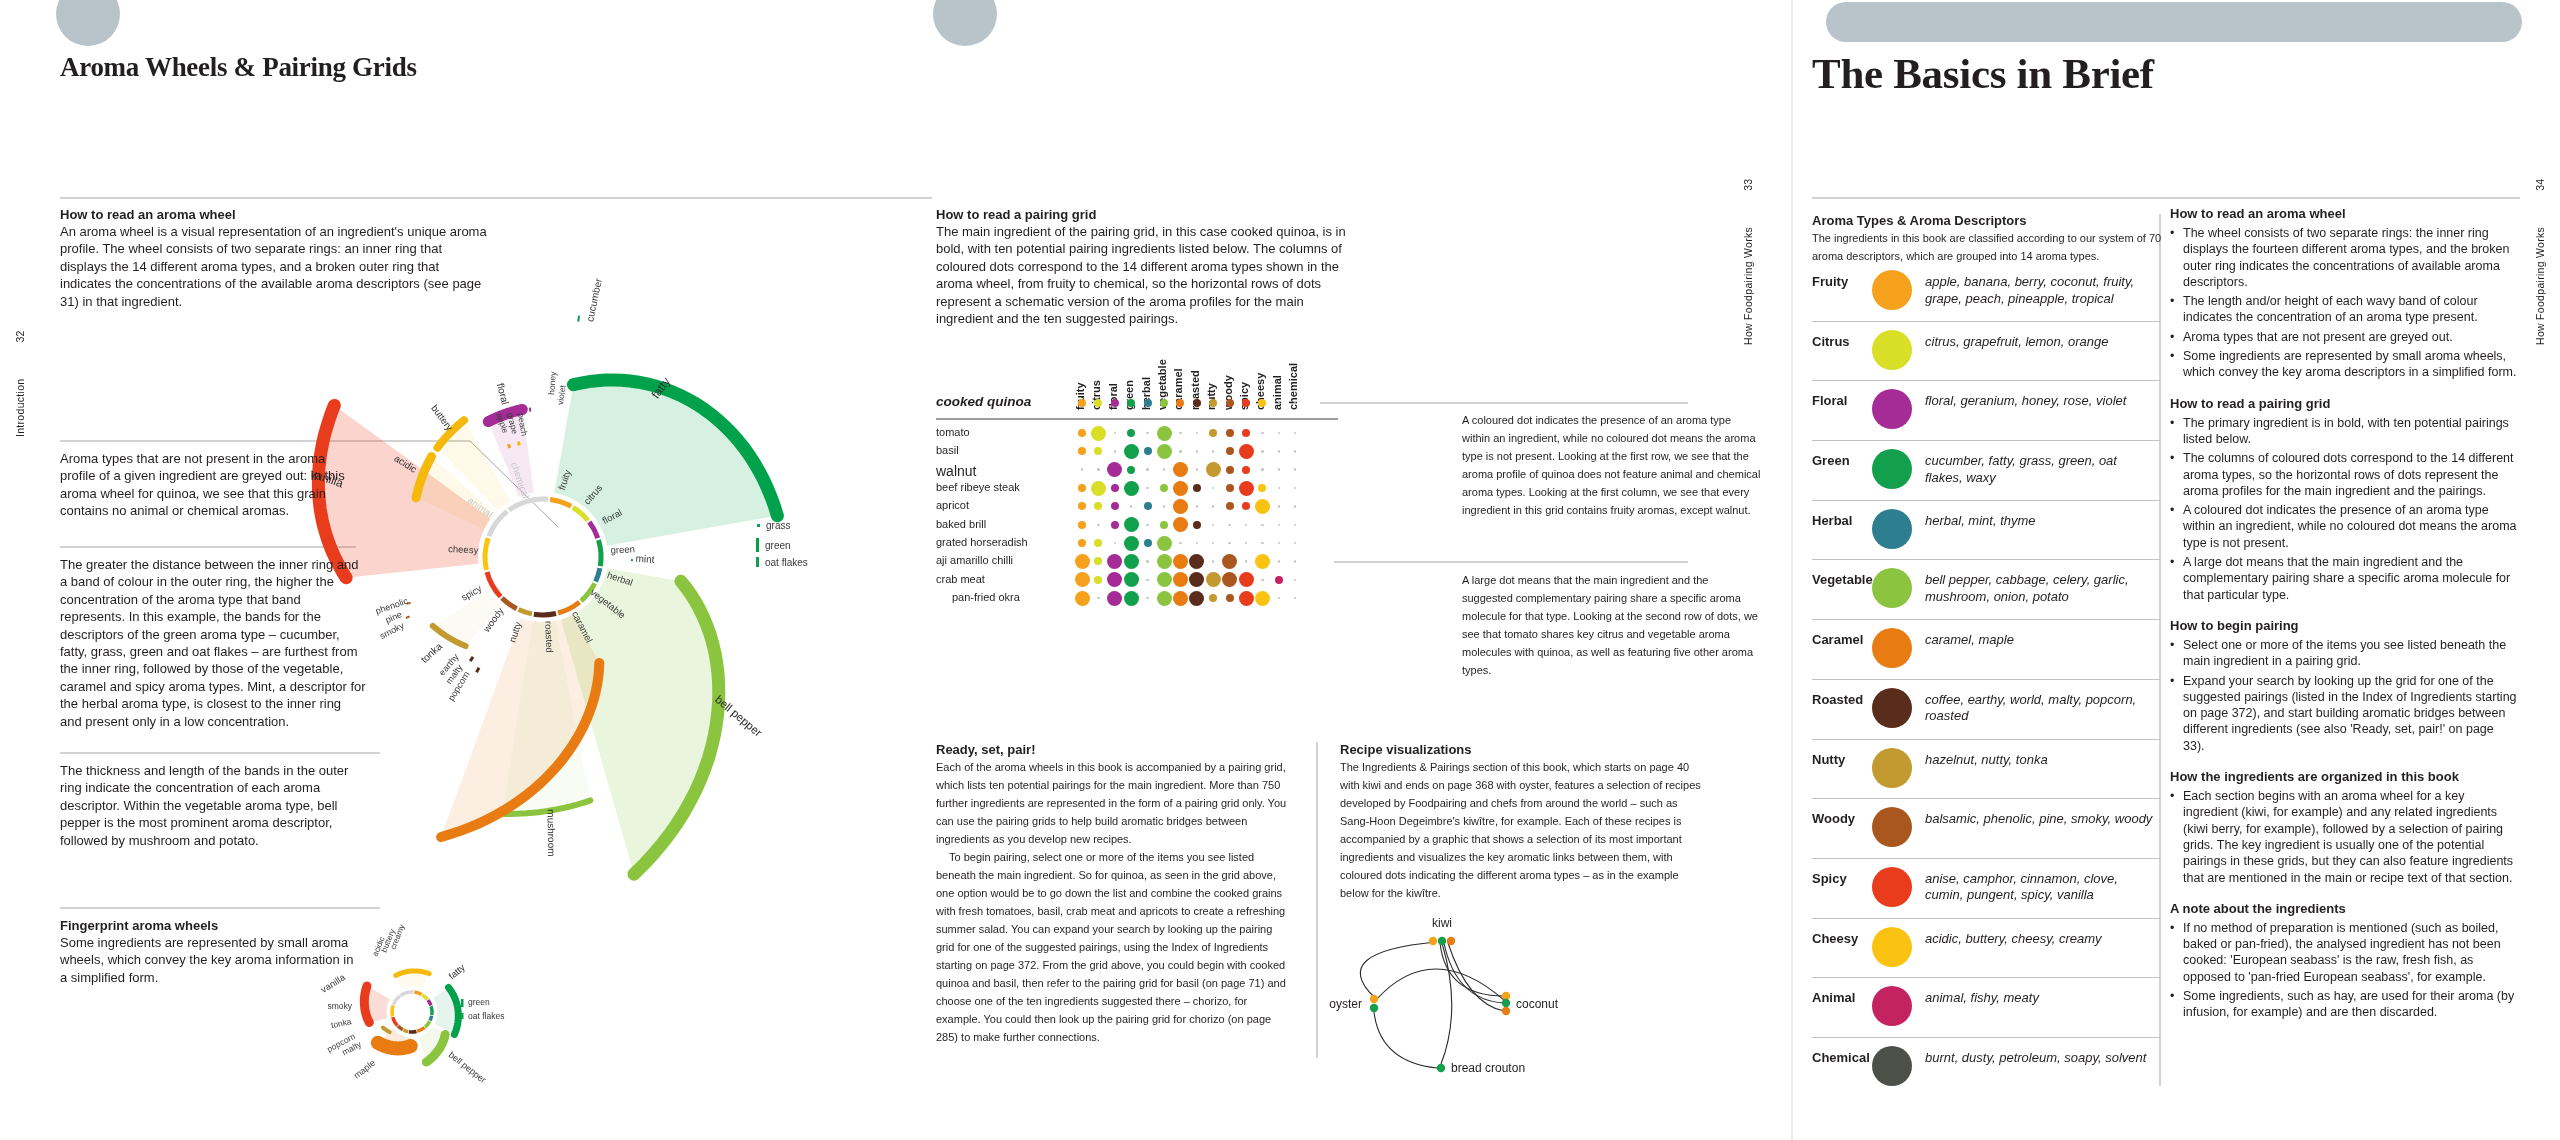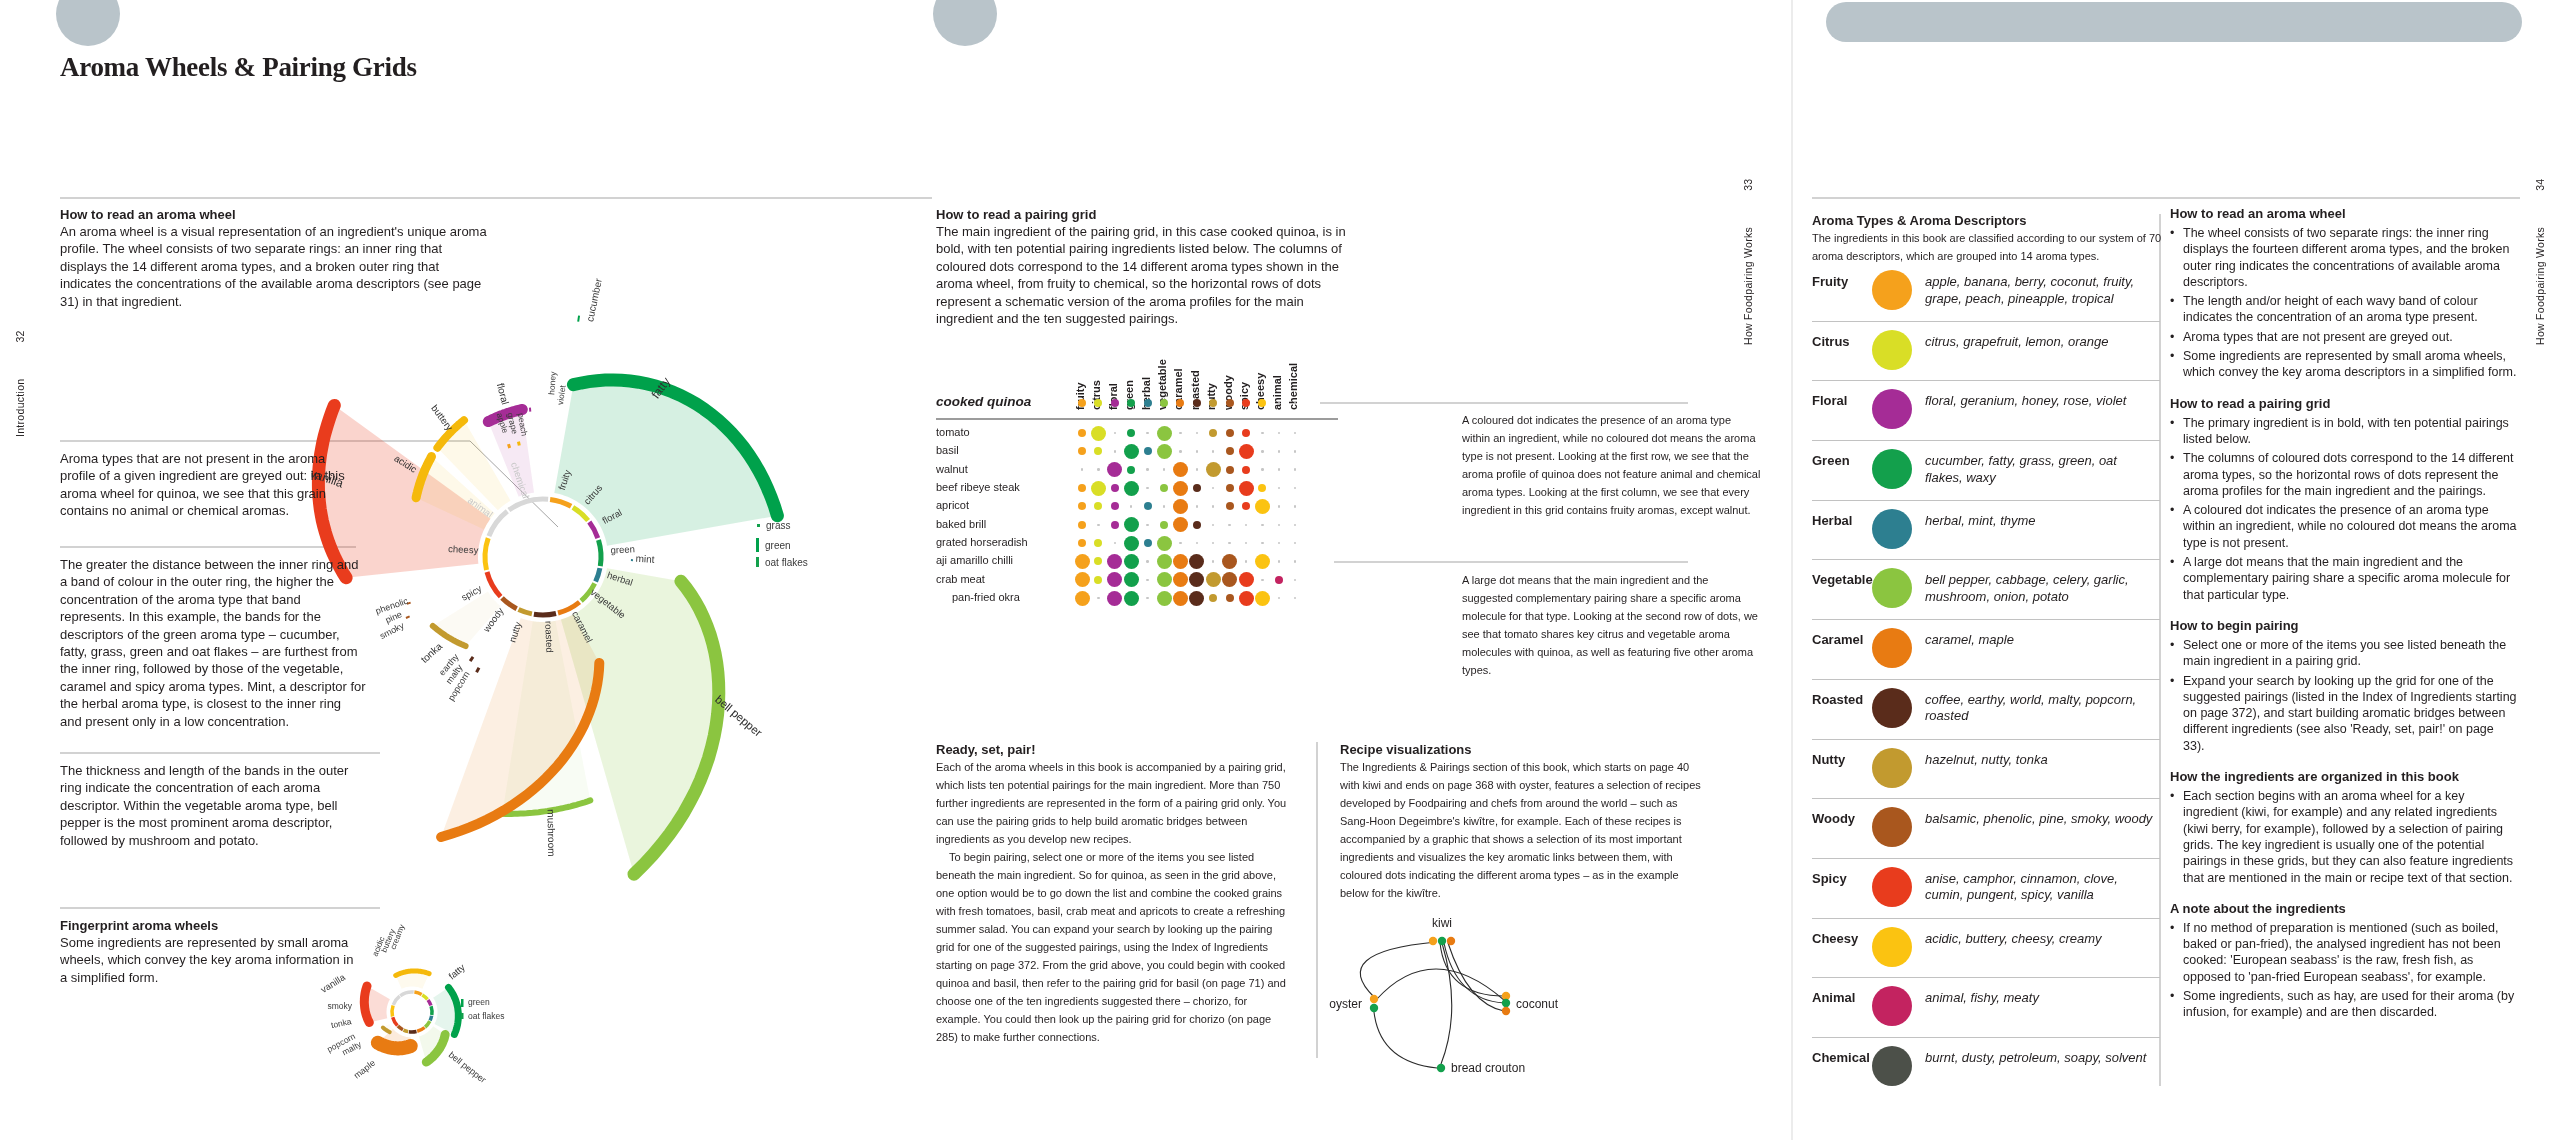--- a/index.html
+++ b/index.html
@@ -272,21 +272,21 @@
     <div class="abs" style="left: 1143.6px; top: 447.35px; width: 8px; height: 8px; border-radius: 50%; background: rgb(45, 127, 144);"></div>
     <div class="abs" style="left: 1156.5px; top: 443.85px; width: 15px; height: 15px; border-radius: 50%; background: rgb(139, 197, 64);"></div>
     <div class="abs" style="left: 1179.15px; top: 450.1px; width: 2.5px; height: 2.5px; border-radius: 50%; background: rgb(198, 198, 198);"></div>
     <div class="abs" style="left: 1195.55px; top: 450.1px; width: 2.5px; height: 2.5px; border-radius: 50%; background: rgb(198, 198, 198);"></div>
     <div class="abs" style="left: 1211.95px; top: 450.1px; width: 2.5px; height: 2.5px; border-radius: 50%; background: rgb(198, 198, 198);"></div>
     <div class="abs" style="left: 1225.6px; top: 447.35px; width: 8px; height: 8px; border-radius: 50%; background: rgb(169, 87, 30);"></div>
     <div class="abs" style="left: 1238.5px; top: 443.85px; width: 15px; height: 15px; border-radius: 50%; background: rgb(232, 60, 29);"></div>
     <div class="abs" style="left: 1261.15px; top: 450.1px; width: 2.5px; height: 2.5px; border-radius: 50%; background: rgb(198, 198, 198);"></div>
     <div class="abs" style="left: 1277.55px; top: 450.1px; width: 2.5px; height: 2.5px; border-radius: 50%; background: rgb(198, 198, 198);"></div>
     <div class="abs" style="left: 1293.95px; top: 450.1px; width: 2.5px; height: 2.5px; border-radius: 50%; background: rgb(198, 198, 198);"></div>
-    <div class="abs gridlabel" style="left: 936px; top: 462.7px; font-size: 11px;">walnut</div>
+    <div class="abs gridlabel" style="left: 936px; top: 462.7px; font-size: 14px;">walnut</div>
     <div class="abs" style="left: 1080.75px; top: 468.45px; width: 2.5px; height: 2.5px; border-radius: 50%; background: rgb(198, 198, 198);"></div>
     <div class="abs" style="left: 1097.15px; top: 468.45px; width: 2.5px; height: 2.5px; border-radius: 50%; background: rgb(198, 198, 198);"></div>
     <div class="abs" style="left: 1107.3px; top: 462.2px; width: 15px; height: 15px; border-radius: 50%; background: rgb(165, 44, 150);"></div>
     <div class="abs" style="left: 1127.2px; top: 465.7px; width: 8px; height: 8px; border-radius: 50%; background: rgb(19, 160, 76);"></div>
     <div class="abs" style="left: 1146.35px; top: 468.45px; width: 2.5px; height: 2.5px; border-radius: 50%; background: rgb(198, 198, 198);"></div>
     <div class="abs" style="left: 1162.75px; top: 468.45px; width: 2.5px; height: 2.5px; border-radius: 50%; background: rgb(198, 198, 198);"></div>
     <div class="abs" style="left: 1172.9px; top: 462.2px; width: 15px; height: 15px; border-radius: 50%; background: rgb(232, 123, 18);"></div>
     <div class="abs" style="left: 1195.55px; top: 468.45px; width: 2.5px; height: 2.5px; border-radius: 50%; background: rgb(198, 198, 198);"></div>
     <div class="abs" style="left: 1205.7px; top: 462.2px; width: 15px; height: 15px; border-radius: 50%; background: rgb(194, 154, 47);"></div>
     <div class="abs" style="left: 1225.6px; top: 465.7px; width: 8px; height: 8px; border-radius: 50%; background: rgb(169, 87, 30);"></div>
@@ -412,20 +412,21 @@
 
 <div class="abs h13" style="left:1340px;top:741px">Recipe visualizations</div>
 <div class="abs body12" style="left:1340px;top:758px;width:366px">The Ingredients &amp; Pairings section of this book, which starts on page 40 with kiwi and ends on page 368 with oyster, features a selection of recipes developed by Foodpairing and chefs from around the world – such as Sang-Hoon Degeimbre's kiwître, for example. Each of these recipes is accompanied by a graphic that shows a selection of its most important ingredients and visualizes the key aromatic links between them, with coloured dots indicating the different aroma types – as in the example below for the kiwître.</div>
 
 <div class="abs vlabel" style="left:1742px;top:345px">
   <span>How Foodpairing Works</span><span class="vnum">33</span>
 </div>
 
 <div class="abs pill" style="left:1826px;top:2px;width:696px;height:40px;background:#b9c4ca"></div>
 <div class="abs ptitle" style="left:1812px;top:48px;font-size:43px;line-height:51px">
+  <div>The Basics in Brief</div>
 </div>
 
 <div class="abs h13" style="left:1812px;top:212px">Aroma Types &amp; Aroma Descriptors</div>
 <div class="abs body12" style="left:1812px;top:229px;width:350px">The ingredients in this book are classified according to our system of 70 aroma descriptors, which are grouped into 14 aroma types.</div>
 <div id="aroma-list" class="abs" style="left:1812px;top:262px;width:348px">
     <div class="arow" style="height: 58.7px; border-top: none;">
       <div class="nm">Fruity</div>
       <div class="crc" style="width: 40px; height: 40px; background: rgb(245, 161, 28);"></div>
       <div class="ds ital">apple, banana, berry, coconut, fruity, grape, peach, pineapple, tropical</div>
     </div>

